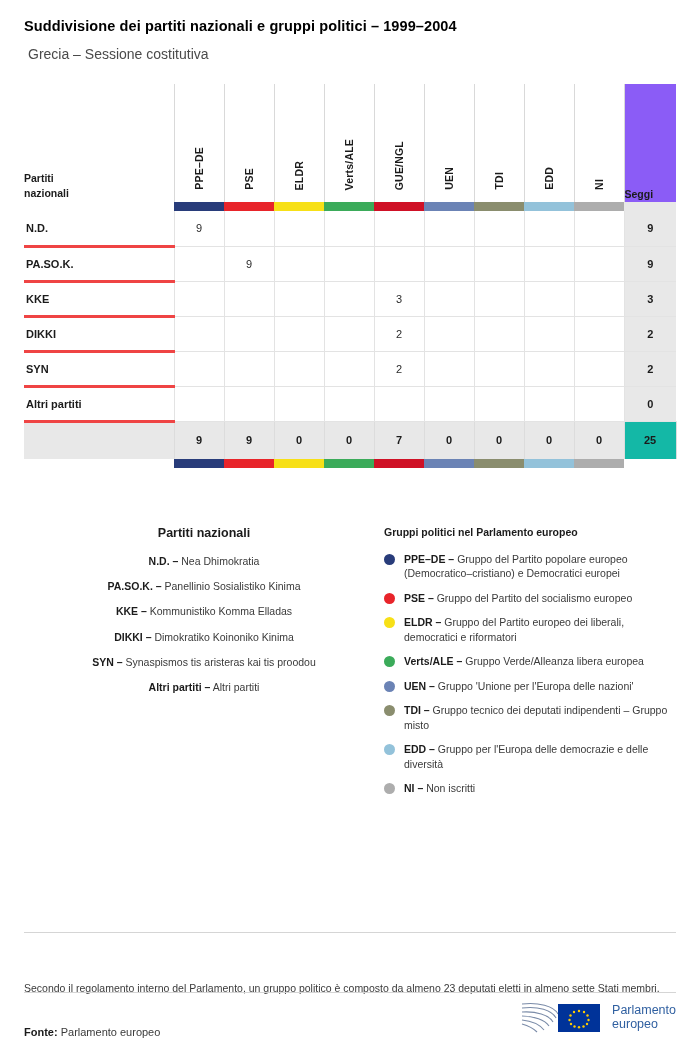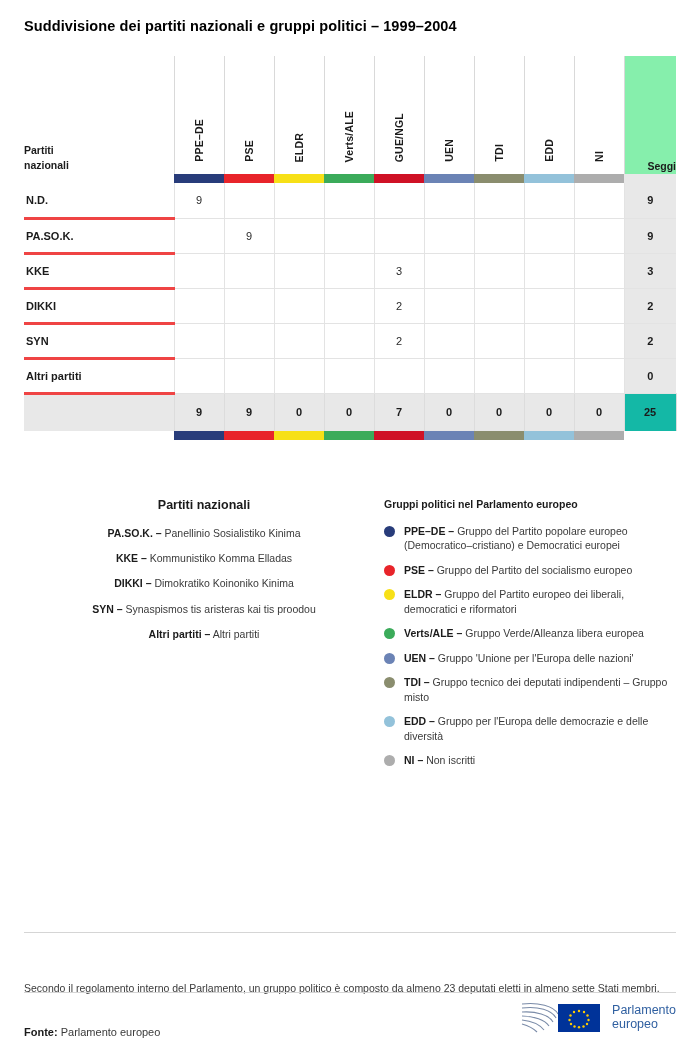--- a/index.html
+++ b/index.html
@@ -58,23 +58,23 @@
     text-align: left;
     white-space: nowrap;
   }
   .grpcell {
     border-left: 1px solid #d9d9d9;
     border-right: 1px solid #d9d9d9;
     text-align: center;
   }
   .grpcell.first { border-left: 1px solid #d9d9d9; }
   .seatcol-head {
-    background: #86efac;
+    background: #8b5cf6;
     vertical-align: bottom;
-    text-align: right;
+    text-align: left;
     padding: 0 0 8px 0;
   }
   .seatcol-head span {
     font-size: 10.5px;
     font-weight: bold;
     color: #1b1b1b;
   }
   .partylabel {
     font-size: 10.5px;
     font-weight: bold;
@@ -210,20 +210,21 @@
     line-height: 1.15;
   }
   .ep-words .w2 { display: block; }
 </style>
 </head>
 <body>
 
 <div class="page">
 
   <div class="title">Suddivisione dei partiti nazionali e gruppi politici – 1999–2004</div>
+  <div class="subtitle">Grecia – Sessione costitutiva</div>
 
   <div class="table-wrap">
     <table class="matrix">
       <colgroup>
         <col class="partycol">
         <col class="groupcol">
           <col class="groupcol">
           <col class="groupcol">
         <col class="groupcol">
           <col class="groupcol">
@@ -419,20 +420,21 @@
             <td></td>
           </tr>
         </tbody>
     </table>
   </div>
 
   <div class="legends">
     <div class="legend-left">
       <div class="legend-title">Partiti nazionali</div>
       <div id="legend-left-items">
+          <div class="ll-item"><b>N.D. –</b> <span>Nea Dhimokratia</span></div>
           <div class="ll-item"><b>PA.SO.K. –</b> <span>Panellinio Sosialistiko Kinima</span></div>
           <div class="ll-item"><b>KKE –</b> <span>Kommunistiko Komma Elladas</span></div>
           <div class="ll-item"><b>DIKKI –</b> <span>Dimokratiko Koinoniko Kinima</span></div>
           <div class="ll-item"><b>SYN –</b> <span>Synaspismos tis aristeras kai tis proodou</span></div>
           <div class="ll-item"><b>Altri partiti –</b> <span>Altri partiti</span></div>
         </div>
     </div>
     <div class="legend-right">
       <div class="legend-title small">Gruppi politici nel Parlamento europeo</div>
       <div id="legend-right-items">

